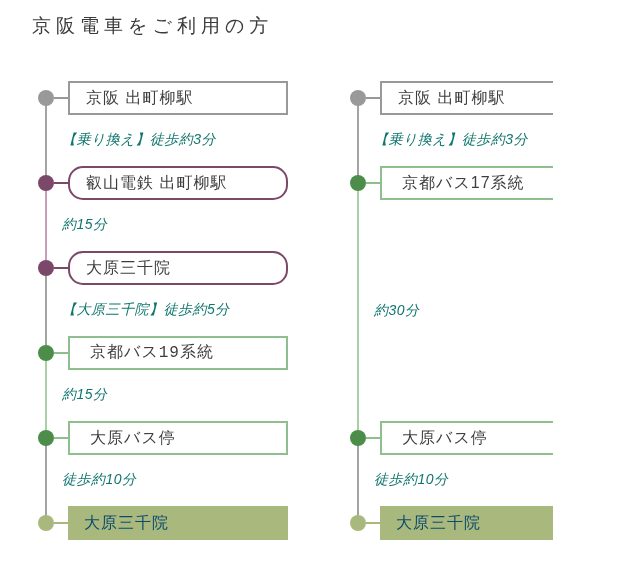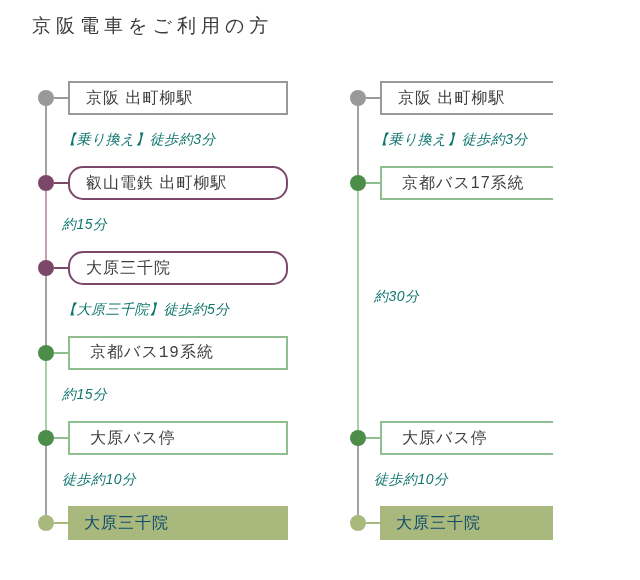--- a/index.html
+++ b/index.html
@@ -103,17 +103,17 @@
     <div class="tick green" style="left:366px;top:182px;"></div>
     <div class="tick green" style="left:366px;top:437px;"></div>
     <div class="tick olive" style="left:366px;top:522px;"></div>
 
     <div class="station" style="left:380px;top:81px;">京阪 出町柳駅</div>
     <div class="station green" style="left:380px;top:166px;">京都バス17系統</div>
     <div class="station green" style="left:380px;top:421px;">大原バス停</div>
     <div class="station olive" style="left:380px;top:506px;">大原三千院</div>
 
     <div class="note" style="left:374px;top:130px;">【乗り換え】徒歩約3分</div>
-    <div class="note" style="left:374px;top:287px;">約30分</div>
+    <div class="note" style="left:374px;top:301px;">約30分</div>
     <div class="note" style="left:374px;top:470px;">徒歩約10分</div>
   </div>
 
 </div>
 
 </body></html>

